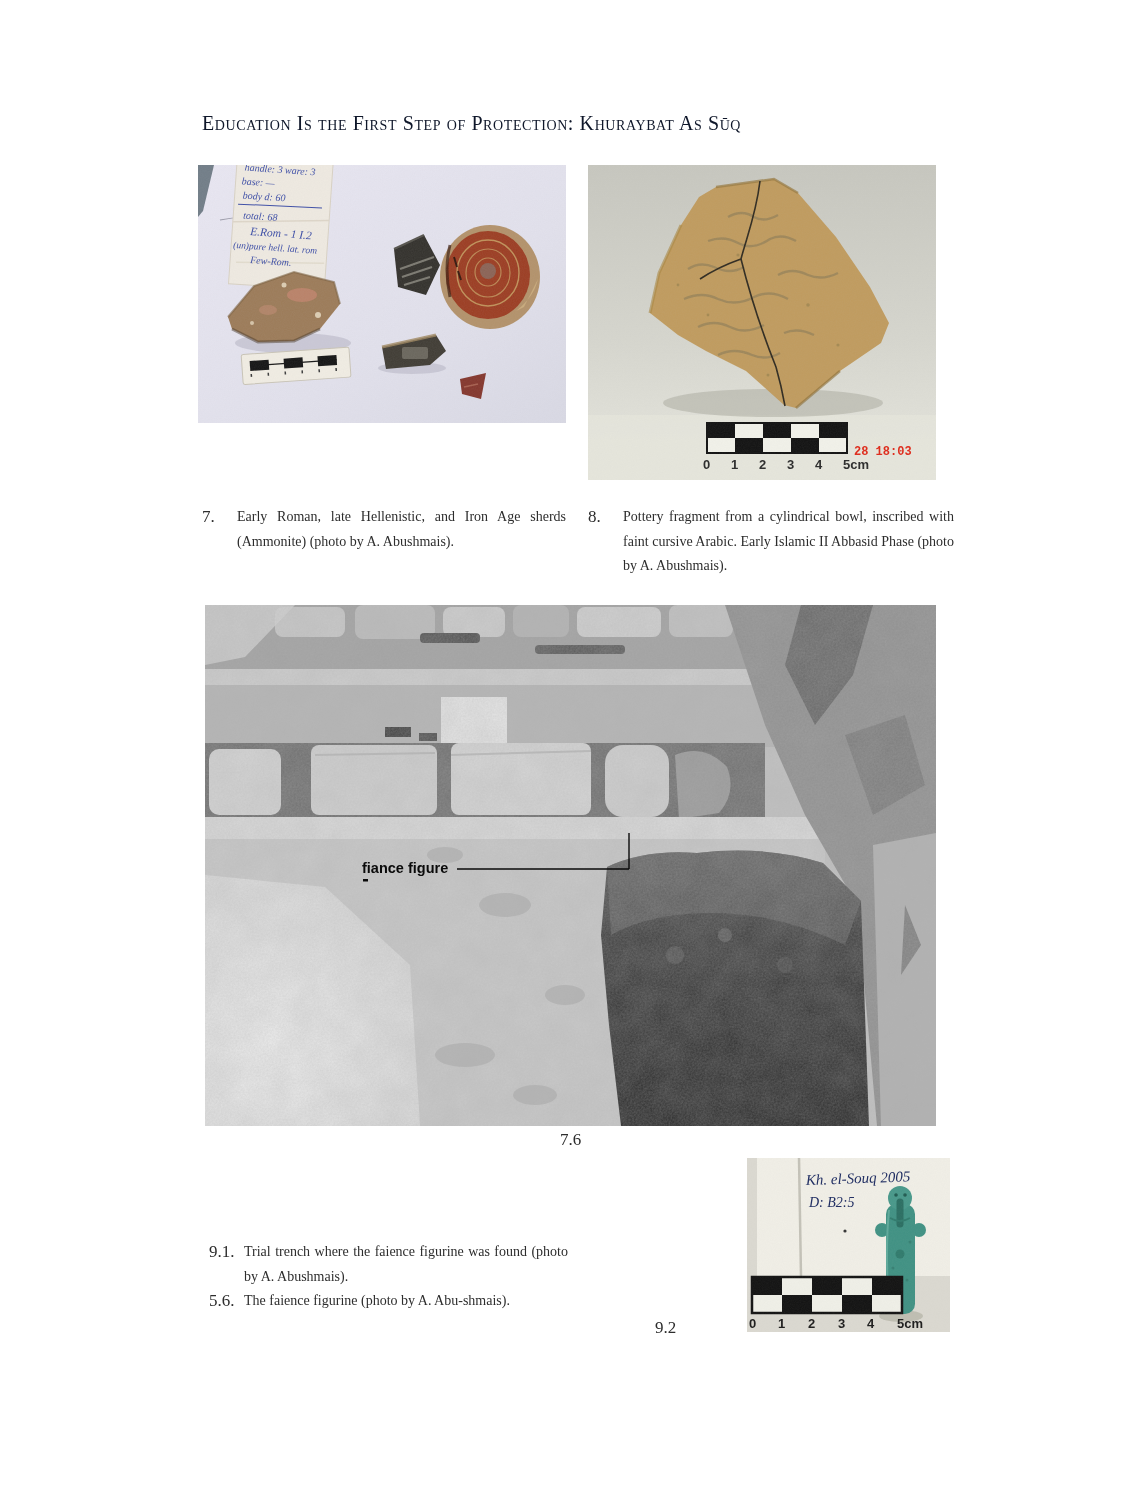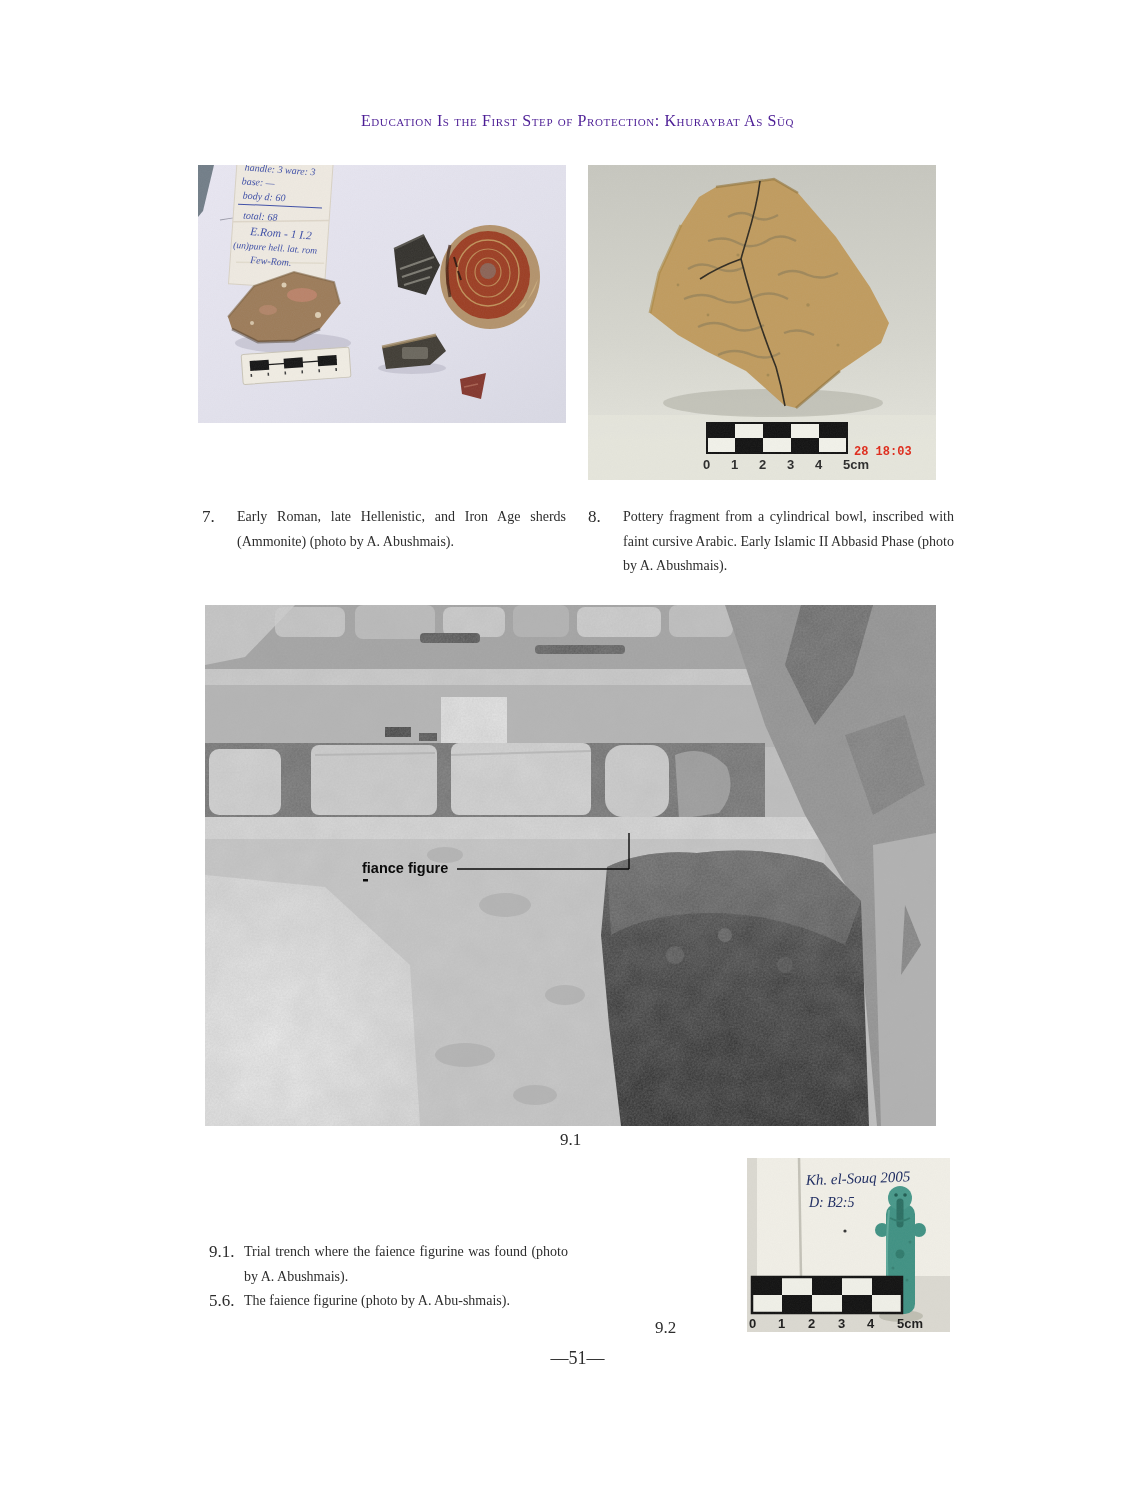--- a/index.html
+++ b/index.html
@@ -3,22 +3,22 @@
 <meta charset="utf-8">
 <style>
   html,body{margin:0;padding:0;background:#888;}
   .page{
     position:relative; width:1126px; height:1500px; background:#ffffff;
     margin:0 auto; font-family:"Liberation Serif", serif; color:#2d2d2d;
     overflow:hidden;
   }
   .header-title{
     position:absolute; left:202px; top:112px; width:751px;
-    text-align:center; font-variant:small-caps; font-size:16px;
-    letter-spacing:0.6px; color:#4c1d95; white-space:nowrap;
+    text-align:left; font-variant:small-caps; font-size:20px;
+    letter-spacing:0.6px; color:#0f172a; white-space:nowrap;
   }
   .photo{position:absolute; overflow:hidden;}
   .photo svg{display:block;}
   #photo7{left:198px; top:165px; width:368px; height:258px;}
   #photo8{left:588px; top:165px; width:348px; height:315px;}
   #photo91{left:205px; top:605px; width:731px; height:648px;}
   #photo92{left:747px; top:1158px; width:203px; height:174px;}
   .caption-row{position:absolute; display:flex;}
   #cap7{left:202px; top:505px; width:364px;}
   #cap8{left:588px; top:505px; width:366px;}
@@ -300,21 +300,21 @@
 
       <g>
         <text x="157" y="268" font-family="Liberation Sans, sans-serif" font-weight="bold" font-size="14.5" fill="#0a0a0a">fiance figure</text>
         <line x1="252" y1="264" x2="424" y2="264" stroke="#0a0a0a" stroke-width="1.6"></line>
         <line x1="424" y1="264" x2="424" y2="228" stroke="#0a0a0a" stroke-width="1.4"></line>
         <rect x="158" y="274" width="5" height="2.5" fill="#0a0a0a"></rect>
       </g>
     </svg>
   </div>
 
-  <div class="fig-label" id="label91">9.1</div>
+  <div class="fig-label" id="label91">7.6</div>
 
   <div class="photo" id="photo92">
     <svg width="203" height="174" viewBox="0 0 203 174">
       <defs>
         <filter id="p92noise">
             <feTurbulence type="fractalNoise" baseFrequency="0.9" numOctaves="2" stitchTiles="stitch"></feTurbulence>
             <feColorMatrix type="matrix" values="0 0 0 0 0.5 0 0 0 0 0.5 0 0 0 0 0.46 0.3 0 0 0 0"></feColorMatrix>
           </filter>
       </defs>
       <rect width="203" height="174" fill="#dbd9d1"></rect>
@@ -374,15 +374,14 @@
       <div class="cap-text">Trial trench where the faience figurine was found (photo by A. Abushmais).</div>
     </div>
     <div class="cap-item">
       <div class="cap-num">5.6.</div>
       <div class="cap-text">The faience figurine (photo by A. Abu-shmais).</div>
     </div>
   </div>
 
   <div class="fig-label" id="label92">9.2</div>
 
-  <div class="page-number">—51—</div>
 
 </div>
 
 </body></html>

